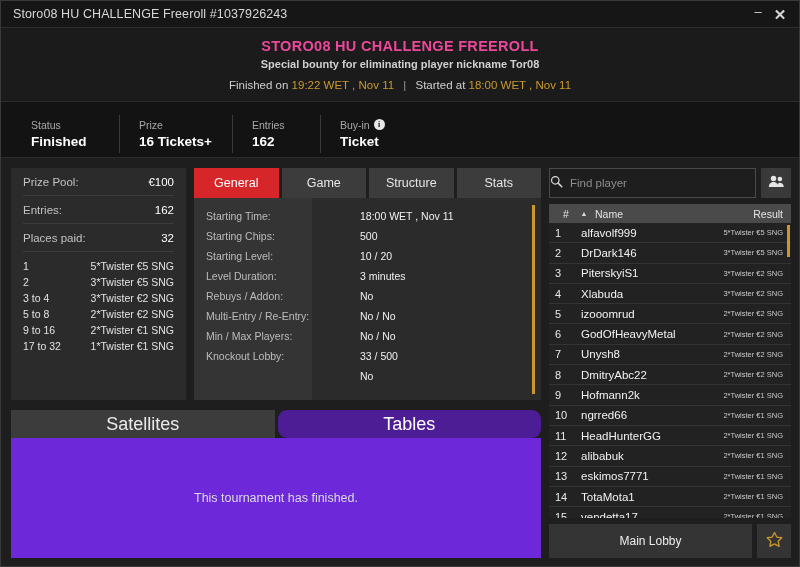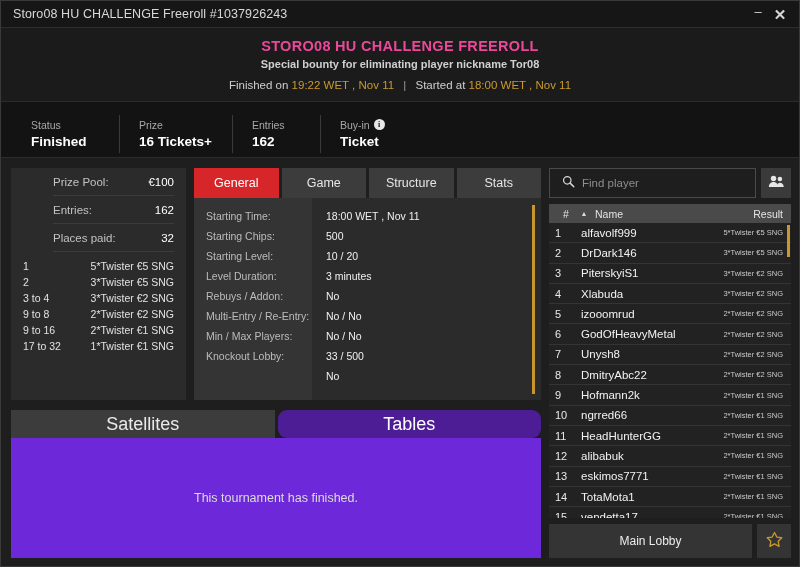--- a/index.html
+++ b/index.html
@@ -106,21 +106,20 @@
     width: 175px; flex: 0 0 175px;
     background: #2b2b2b;
     padding: 0 12px;
     overflow: hidden;
   }
   .prize-row {
     display: flex; justify-content: space-between; align-items: center;
     height: 28px;
     border-bottom: 1px solid #3c3c3c;
     font-size: 11.5px;
-    margin-left: 30px;
   }
   .prize-row .k { color: #c2c2c2; }
   .prize-row .v { color: #ffffff; }
   .prize-list { padding-top: 6px; }
   .prize-item {
     display: flex; font-size: 10.5px; color: #e2e2e2;
     line-height: 16px; white-space: nowrap;
   }
   .prize-item .place { width: 64px; flex: 0 0 64px; }
   .prize-item .award { flex: 1; text-align: right; }
@@ -131,20 +130,21 @@
   .tab {
     flex: 1; background: #3c3c3c; color: #e6e6e6;
     display: flex; align-items: center; justify-content: center;
     font-size: 12.5px;
   }
   .tab.active { background: #d7262a; color: #ffffff; }
   .tab-body {
     flex: 1; background: #2b2b2b;
     display: flex; position: relative; overflow: hidden;
     min-height: 0;
+    gap: 34px;
   }
   .info-keys {
     width: 118px; flex: 0 0 118px; background: #343434;
     padding: 8px 0 0 12px;
   }
   .info-vals { flex: 1; padding: 8px 0 0 14px; }
   .info-line {
     height: 20px; font-size: 10.5px; line-height: 20px; white-space: nowrap;
   }
   .info-keys .info-line { color: #bcbcbc; }
@@ -170,21 +170,21 @@
     flex: 1; background: #6d28d9;
     display: flex; align-items: center; justify-content: center;
     min-height: 0;
   }
   .lower-msg { font-size: 12.5px; color: #dcdcdc; }
 
   
   .search-row { display: flex; gap: 5px; height: 30px; flex: 0 0 30px; }
   .search-box {
     flex: 1; background: #1e1e1e; border: 1px solid #4a4a4a;
-    display: flex; align-items: center; padding: 0 12px; gap: 7px;
+    display: flex; align-items: center; padding: 0 0; gap: 7px;
   }
   .search-box input {
     flex: 1; background: transparent; border: none; outline: none;
     color: #e0e0e0; font-size: 11.5px; font-family: "Liberation Sans", sans-serif;
   }
   .search-box input::placeholder { color: #8e8e8e; }
   .people-btn {
     width: 30px; flex: 0 0 30px; background: #3a3a3a;
     display: flex; align-items: center; justify-content: center;
   }
@@ -297,21 +297,21 @@
             </div>
             <div class="prize-item">
               <span class="place">2</span>
               <span class="award">3*Twister €5 SNG</span>
             </div>
             <div class="prize-item">
               <span class="place">3  to  4</span>
               <span class="award">3*Twister €2 SNG</span>
             </div>
             <div class="prize-item">
-              <span class="place">9  to  8</span>
+              <span class="place">5  to  8</span>
               <span class="award">2*Twister €2 SNG</span>
             </div>
             <div class="prize-item">
               <span class="place">9  to  16</span>
               <span class="award">2*Twister €1 SNG</span>
             </div>
             <div class="prize-item">
               <span class="place">17  to  32</span>
               <span class="award">1*Twister €1 SNG</span>
             </div>

